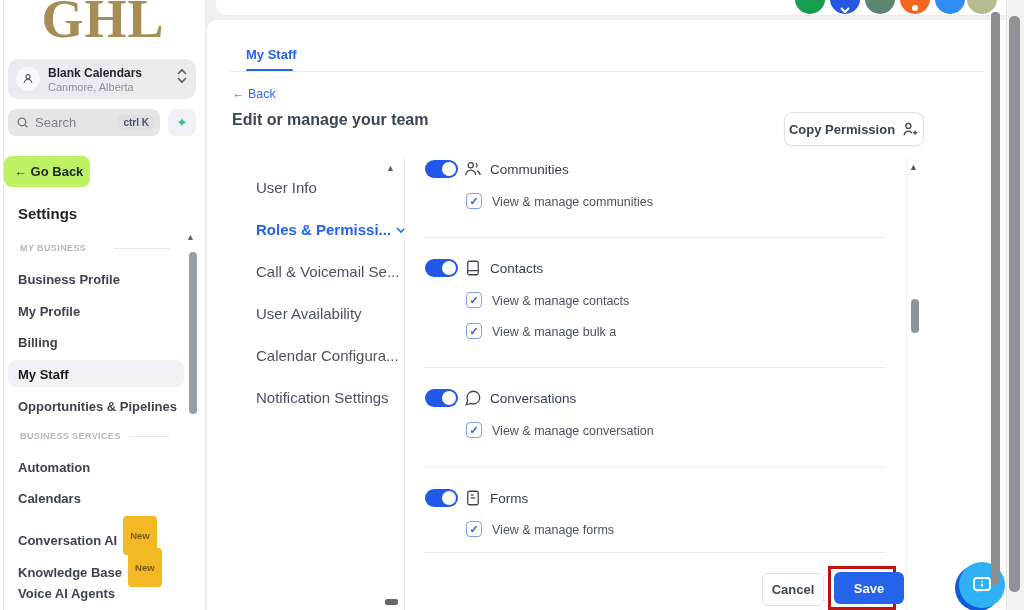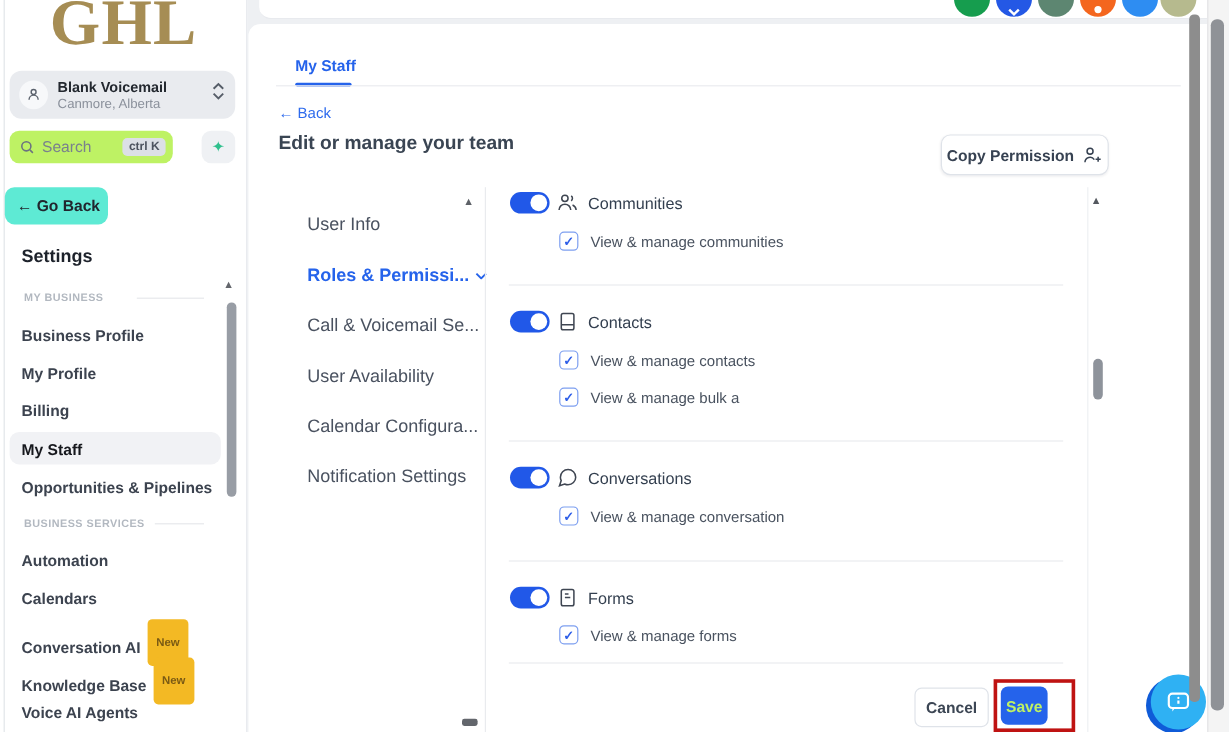--- a/index.html
+++ b/index.html
@@ -8,25 +8,25 @@
   .abs { position:absolute; }
   
   .sidebar { left:0; top:0; width:206px; height:610px; background:#ffffff; border-right:1px solid #e9ebef; }
   .edge-line { left:3px; top:0; width:1px; height:610px; background:#e2e5e9; }
   .logo { left:0; top:-12px; width:206px; text-align:center; font-family:"Liberation Serif", serif; font-weight:bold; font-size:54px; letter-spacing:1px; }
   .acct-chip { left:8px; top:59px; width:188px; height:40px; background:#e9ebef; border-radius:10px; cursor:pointer; }
   .acct-avatar { left:8px; top:8px; width:24px; height:24px; border-radius:50%; background:#f7f8fa; display:flex; align-items:center; justify-content:center; color:#5a616c; }
   .acct-name { left:40px; top:7px; font-size:12px; font-weight:bold; color:#23282f; }
   .acct-sub { left:40px; top:22px; font-size:11px; color:#8a909b; }
   .acct-chevrons { right:9px; top:9px; color:#565d68; }
-  .search-pill { left:8px; top:109px; width:136px; height:27px; background:#bef264; border-radius:8px; display:flex; align-items:center; padding:0 6px 0 8px; gap:6px; cursor:text; }
+  .search-pill { left:8px; top:109px; width:152px; height:27px; background:#e5e5e5; border-radius:8px; display:flex; align-items:center; padding:0 6px 0 8px; gap:6px; cursor:text; }
   .search-ph { font-size:13px; color:#79818d; flex:1; }
   .kbd { background:#dce0e6; border-radius:4px; font-size:10px; font-weight:bold; color:#4c535f; padding:2px 5px; }
   .spark-pill { left:168px; top:109px; width:28px; height:27px; background:#eff1f4; border-radius:8px; display:flex; align-items:center; justify-content:center; font-size:13px; cursor:pointer; }
-  .goback { left:4px; top:156px; width:86px; height:31px; background:#5eead4; border-radius:8px; font-size:13px; font-weight:600; color:#21262e; line-height:31px; padding-left:10px; cursor:pointer; }
+  .goback { left:4px; top:156px; width:86px; height:31px; background:#bef264; border-radius:8px; font-size:13px; font-weight:600; color:#21262e; line-height:31px; padding-left:10px; cursor:pointer; }
   .settings-h { left:18px; top:205px; font-size:15px; font-weight:bold; color:#1d222b; }
   .sec-label { left:20px; width:150px; display:flex; align-items:center; gap:8px; }
   .sec-label span { font-size:9px; font-weight:bold; color:#b2b8c0; letter-spacing:.4px; white-space:nowrap; }
   .sec-label i { flex:1; height:1px; background:#e6e8ec; }
   .side-item { left:18px; font-size:13px; font-weight:600; color:#3c434f; cursor:pointer; white-space:nowrap; }
   .side-active-pill { left:8px; top:360px; width:176px; height:27px; background:#f1f2f5; border-radius:8px; }
   .side-item.active { color:#16181d; font-weight:bold; }
   .badge-new { display:inline-block; position:relative; top:-6px; margin-left:6px; padding:14px 7px; border-radius:4px; font-size:9.5px; font-weight:bold; color:#7a5a14; }
   .sb-scroll-arrow { font-size:9px; color:#63666c; }
   .sb-thumb { background:#989da5; border-radius:4px; cursor:grab; }
@@ -47,21 +47,21 @@
   .perm-border-r { left:906px; top:156px; width:1px; height:454px; background:#eef0f3; }
   .toggle { width:33px; height:18px; border-radius:9px; cursor:pointer; }
   .toggle .knob { position:absolute; right:2px; top:2px; width:14px; height:14px; border-radius:50%; background:#fff; }
   .grp-icon { color:#3f4652; }
   .grp-name { font-size:13.5px; color:#333f4f; }
   .cbox { width:16px; height:16px; border:1.5px solid #7d9ff0; border-radius:4px; background:#fff; display:flex; align-items:center; justify-content:center; font-size:11px; font-weight:bold; color:#2f5fe8; cursor:pointer; }
   .cb-label { font-size:12.5px; color:#49525f; }
   .divider { width:462px; height:1px; background:#e9ebee; left:424px; }
   .cancel-btn { left:762px; top:573px; width:62px; height:33px; background:#fff; border:1px solid #dfe3e9; border-radius:6px; font-size:13px; font-weight:600; color:#3c4654; display:flex; align-items:center; justify-content:center; cursor:pointer; }
   .save-hilite { left:828px; top:566px; width:68px; height:44px; border:3px solid #bf1312; }
-  .save-btn { left:834px; top:572px; width:39px; height:32px; border-radius:6px; color:#bef264; font-size:13px; font-weight:600; display:flex; align-items:center; justify-content:center; cursor:pointer; }
+  .save-btn { left:834px; top:572px; width:70px; height:32px; border-radius:6px; color:#ffffff; font-size:13px; font-weight:600; display:flex; align-items:center; justify-content:center; cursor:pointer; }
   .chat-back { left:955px; top:565px; width:46px; height:46px; border-radius:50%; background:#0f5bd8; }
   .chat-widget { left:959px; top:562px; width:46px; height:46px; border-radius:50%; display:flex; align-items:center; justify-content:center; cursor:pointer; }
   .scroll-thumb { background:#8d8d8d; border-radius:4px; cursor:grab; }
   .os-track { left:1006px; top:0; width:18px; height:610px; background:#f4f4f4; border-left:1px solid #e4e4e6; }
   .os-thumb { left:1009px; top:16px; width:11px; height:576px; background:#8f9297; border-radius:5px; cursor:grab; }
   .tiny-arrow { font-size:9px; color:#54585f; }
 </style>
 </head>
 <body>
 
@@ -69,21 +69,21 @@
   <div class="abs edge-line"></div>
   <div class="abs logo" style="color: rgb(166, 141, 84);">GHL</div>
 
   <div class="abs acct-chip">
     <div class="abs acct-avatar">
       <svg width="14" height="14" viewBox="0 0 24 24" fill="none" stroke="currentColor" stroke-width="2">
         <circle cx="12" cy="8" r="3.5"></circle>
           <path d="M5.5 19a6.5 6.5 0 0 1 13 0"></path>
       </svg>
     </div>
-    <div class="abs acct-name">Blank Voicemail</div>
+    <div class="abs acct-name">Blank Calendars</div>
     <div class="abs acct-sub">Canmore, Alberta</div>
     <div class="abs acct-chevrons">
       <svg width="10" height="16" viewBox="0 0 10 16" fill="none" stroke="currentColor" stroke-width="1.6">
         <polyline points="1,6 5,2 9,6"></polyline>
           <polyline points="1,10 5,14 9,10"></polyline>
       </svg>
     </div>
   </div>
 
   <div class="abs search-pill">

